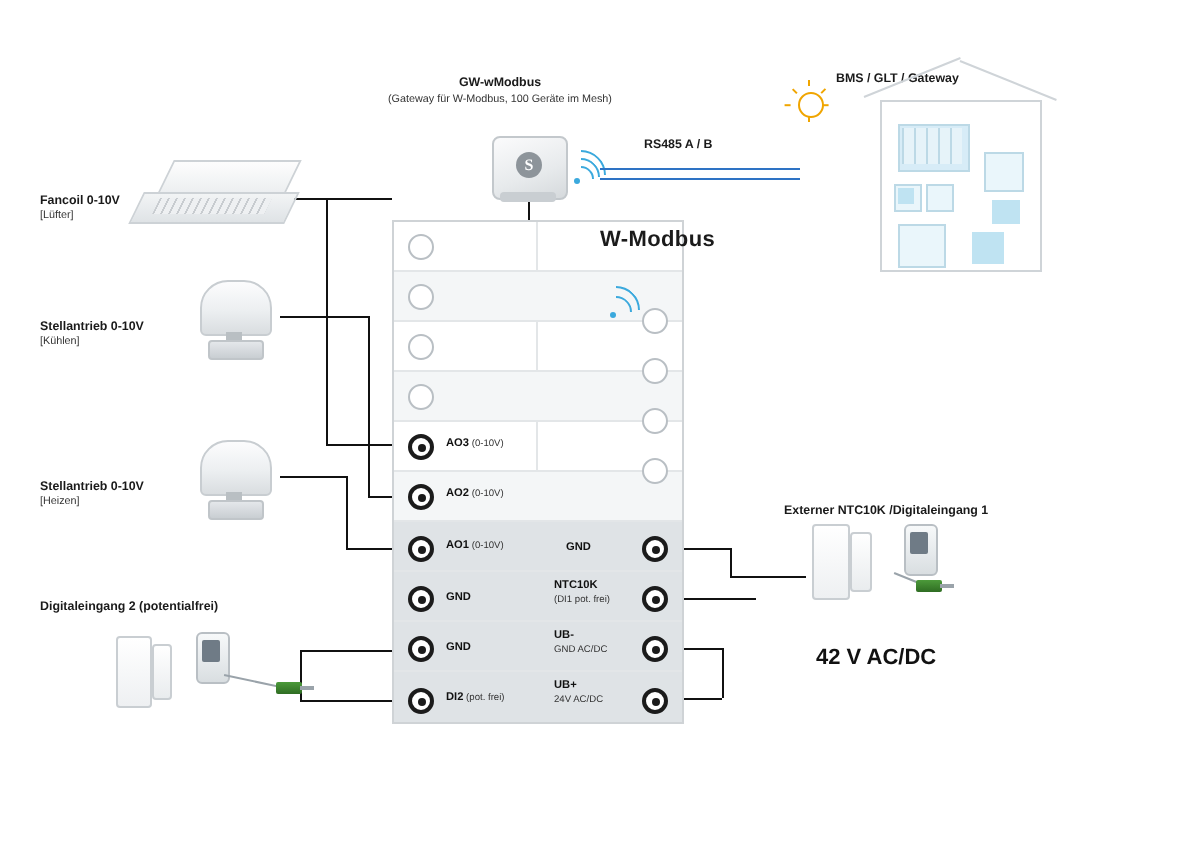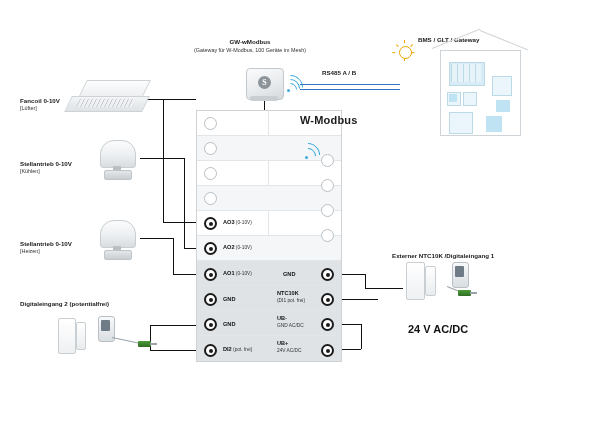--- a/index.html
+++ b/index.html
@@ -456,15 +456,15 @@
 
   <div class="lbl abs lbl-bold" style="left:392px; top:252px;">Externer NTC10K /Digitaleingang 1</div>
   <div class="contact-big" style="left:406px; top:262px; width:17px; height:36px;"></div>
   <div class="contact-small" style="left:425px; top:266px; width:9px; height:28px;"></div>
   <div class="sensor-body" style="left:452px; top:262px;"></div>
   <div class="sensor-screen" style="left:455px; top:266px;"></div>
   <div class="abs" style="left:447px; top:286px; width:18px; height:1.4px; background:#9aa3aa; transform:rotate(22deg); transform-origin:left center;"></div>
   <div class="plug" style="left:458px; top:290px;"></div>
   <div class="plug-pin" style="left:470px; top:292px;"></div>
 
-  <div id="voltage-label" class="abs">24 V AC/DC</div>
+  <div id="voltage-label" class="abs">42 V AC/DC</div>
 
 </div>
 
 </body></html>

